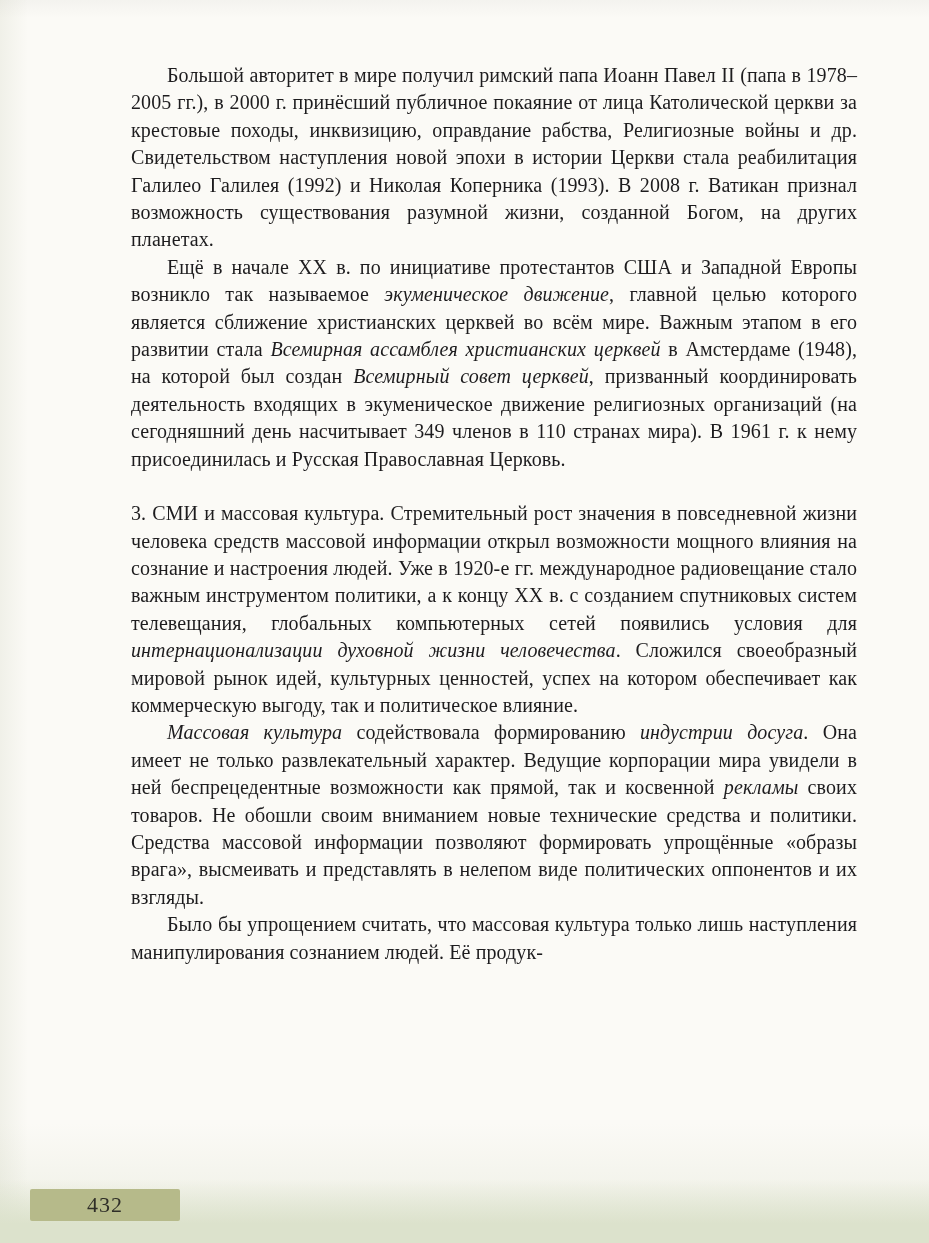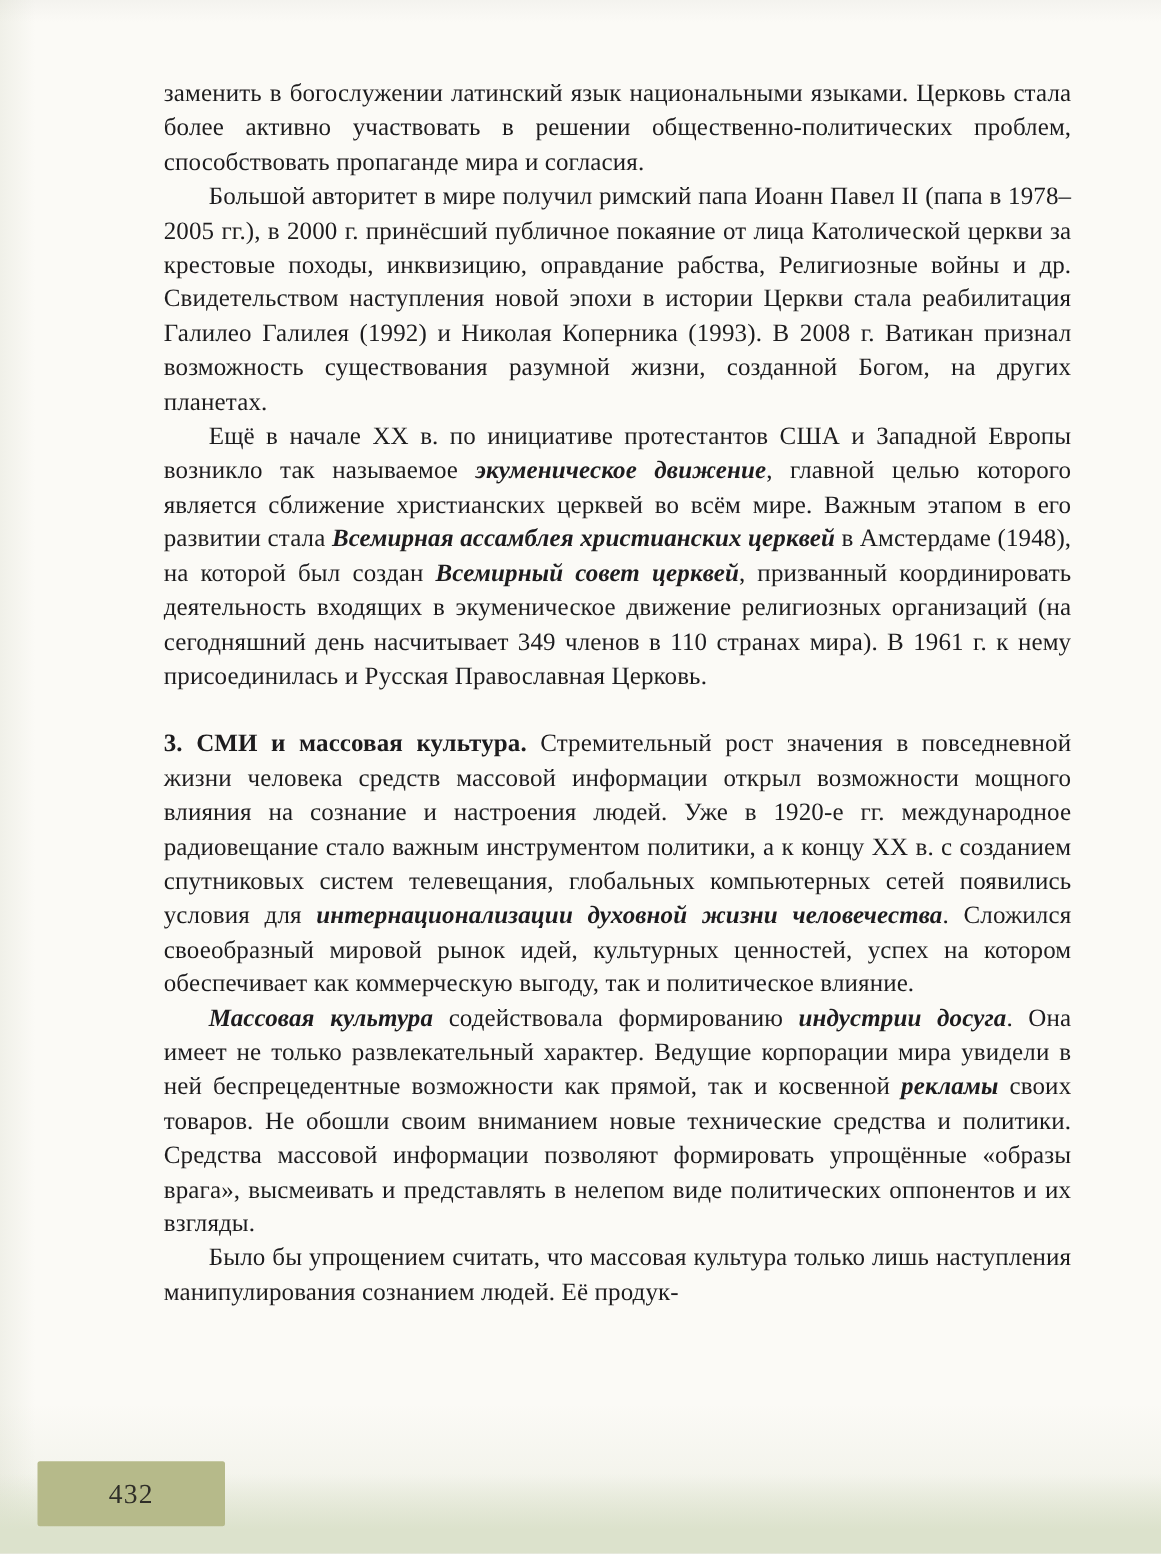--- a/index.html
+++ b/index.html
@@ -50,47 +50,46 @@
   }
   .para {
     margin: 0;
   }
   .para.indent {
     text-indent: 36px;
   }
   .para.space-before {
     margin-top: 27px;
   }
-  .seg-italic { font-style: italic; font-weight: bold; }
-  .seg-bold   { font-weight: bold; }
+  .seg-italic { font-style: italic; }
+  .seg-bold   { font-weight: normal; }
   .pagenum-box {
     position: absolute;
     left: 30px;
     bottom: 22px;
     width: 150px;
-    height: 52px;
+    height: 32px;
     background: var(--page-number-box, #b6ba8a);
     border-radius: 2px;
     display: flex;
     align-items: center;
     justify-content: center;
   }
   .pagenum-box span {
     font-family: "Liberation Serif", "DejaVu Serif", serif;
     font-size: 22px;
     color: #2f2e28;
     letter-spacing: 1px;
   }
 </style>
 </head>
 <body>
 
 <div class="page">
   <div class="text-block" id="text-block">
-      <p class="para"><span>заменить в богослужении латинский язык национальными языками. Церковь стала более активно участвовать в решении общественно-политических проблем, способствовать пропаганде мира и согласия.</span></p>
       <p class="para indent"><span>Большой авторитет в мире получил римский папа Иоанн Павел II (папа в 1978–2005 гг.), в 2000 г. принёсший публичное покаяние от лица Католической церкви за крестовые походы, инквизицию, оправдание рабства, Религиозные войны и др. Свидетельством наступления новой эпохи в истории Церкви стала реабилитация Галилео Галилея (1992) и Николая Коперника (1993). В 2008 г. Ватикан признал возможность существования разумной жизни, созданной Богом, на других планетах.</span></p>
       <p class="para indent"><span>Ещё в начале XX в. по инициативе протестантов США и Западной Европы возникло так называемое </span><span class="seg-italic">экуменическое движение</span><span>, главной целью которого является сближение христианских церквей во всём мире. Важным этапом в его развитии стала </span><span class="seg-italic">Всемирная ассамблея христианских церквей</span><span> в Амстердаме (1948), на которой был создан </span><span class="seg-italic">Всемирный совет церквей</span><span>, призванный координировать деятельность входящих в экуменическое движение религиозных организаций (на сегодняшний день насчитывает 349 членов в 110 странах мира). В 1961 г. к нему присоединилась и Русская Православная Церковь.</span></p>
       <p class="para space-before"><span class="seg-bold">3. СМИ и массовая культура.</span><span> Стремительный рост значения в повседневной жизни человека средств массовой информации открыл возможности мощного влияния на сознание и настроения людей. Уже в 1920-е гг. международное радиовещание стало важным инструментом политики, а к концу XX в. с созданием спутниковых систем телевещания, глобальных компьютерных сетей появились условия для </span><span class="seg-italic">интернационализации духовной жизни человечества</span><span>. Сложился своеобразный мировой рынок идей, культурных ценностей, успех на котором обеспечивает как коммерческую выгоду, так и политическое влияние.</span></p>
       <p class="para indent"><span class="seg-italic">Массовая культура</span><span> содействовала формированию </span><span class="seg-italic">индустрии досуга</span><span>. Она имеет не только развлекательный характер. Ведущие корпорации мира увидели в ней беспрецедентные возможности как прямой, так и косвенной </span><span class="seg-italic">рекламы</span><span> своих товаров. Не обошли своим вниманием новые технические средства и политики. Средства массовой информации позволяют формировать упрощённые «образы врага», высмеивать и представлять в нелепом виде политических оппонентов и их взгляды.</span></p>
       <p class="para indent"><span>Было бы упрощением считать, что массовая культура только лишь наступления манипулирования сознанием людей. Её продук-</span></p>
     </div>
   <div class="bottom-strip"></div>
   <div class="pagenum-box">
     <span>432</span>
   </div>

